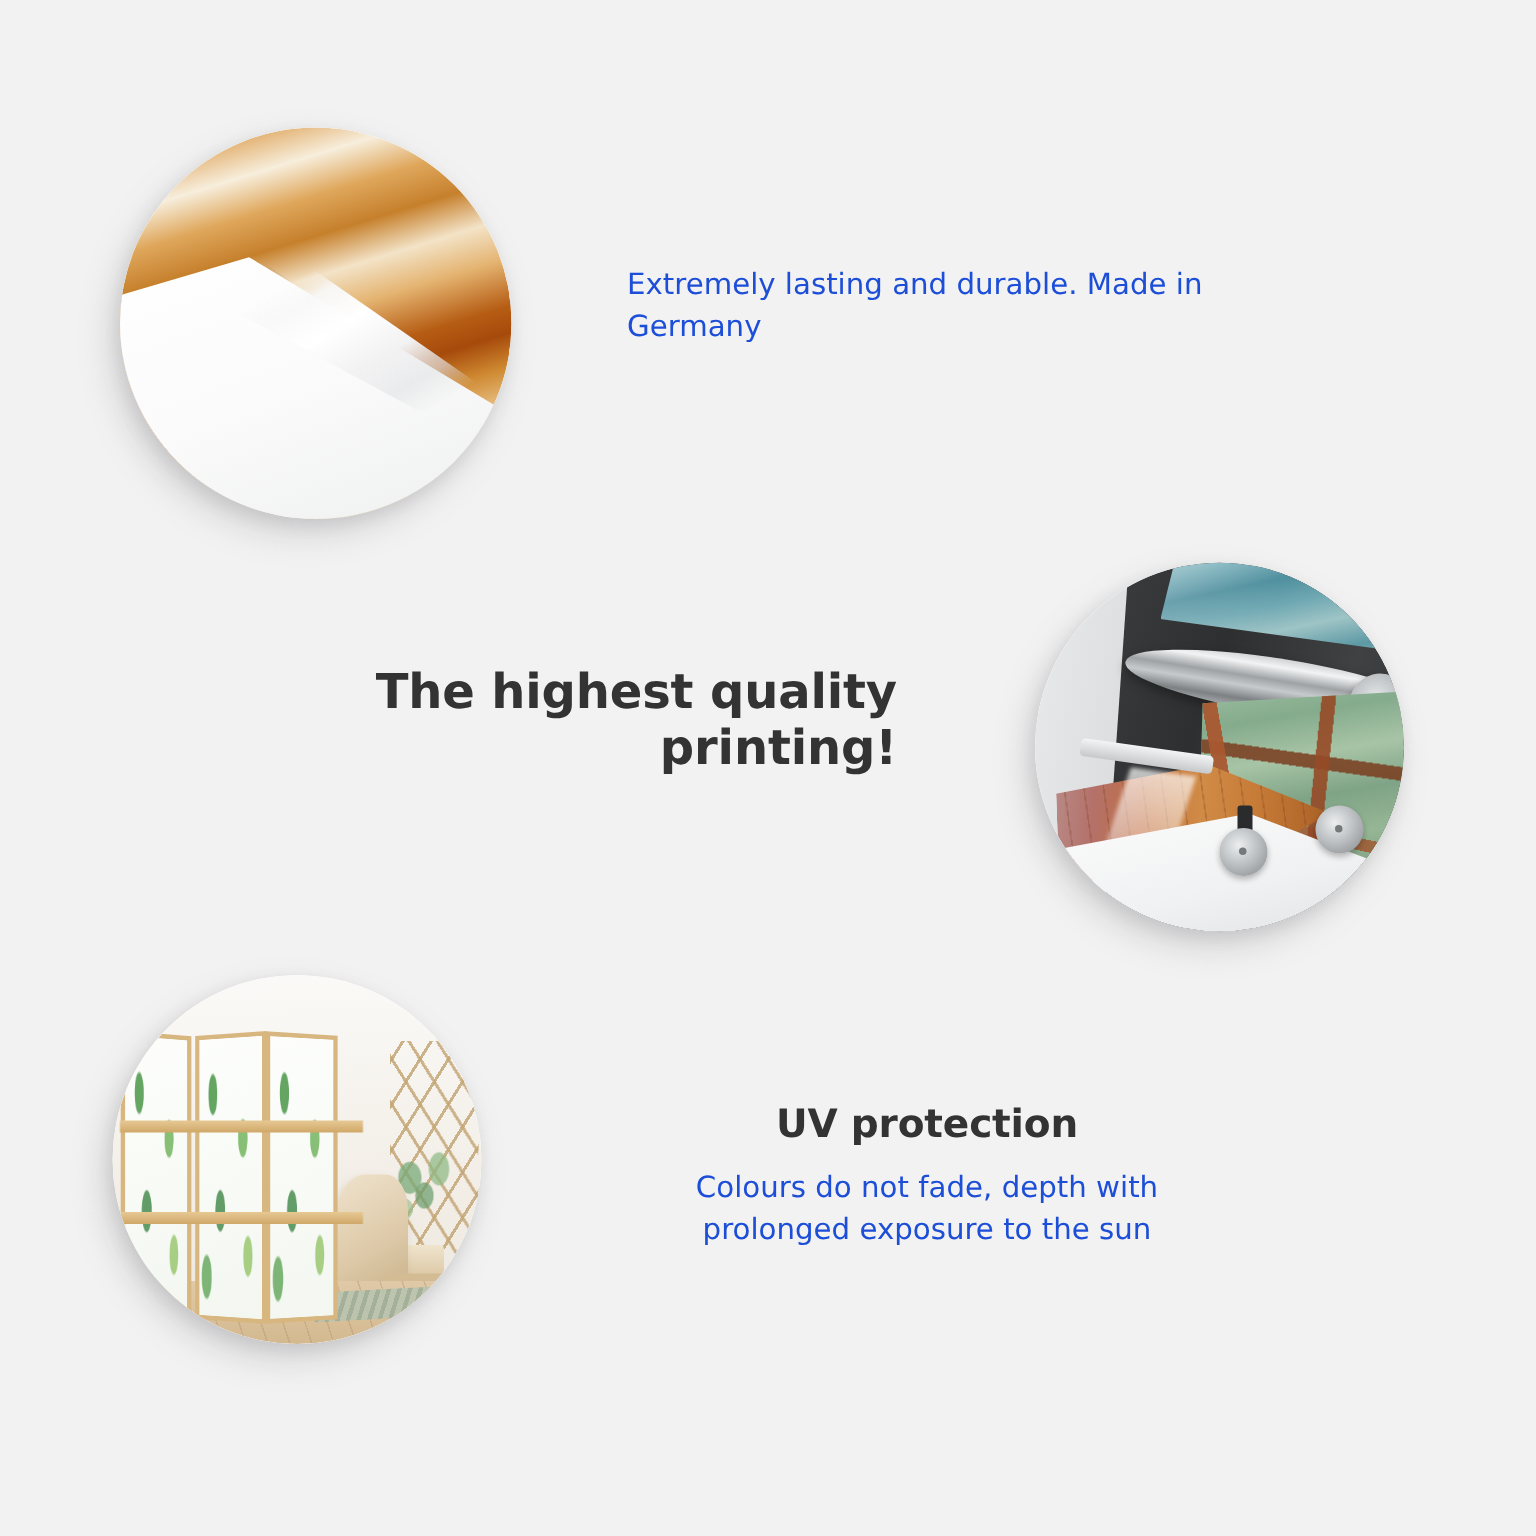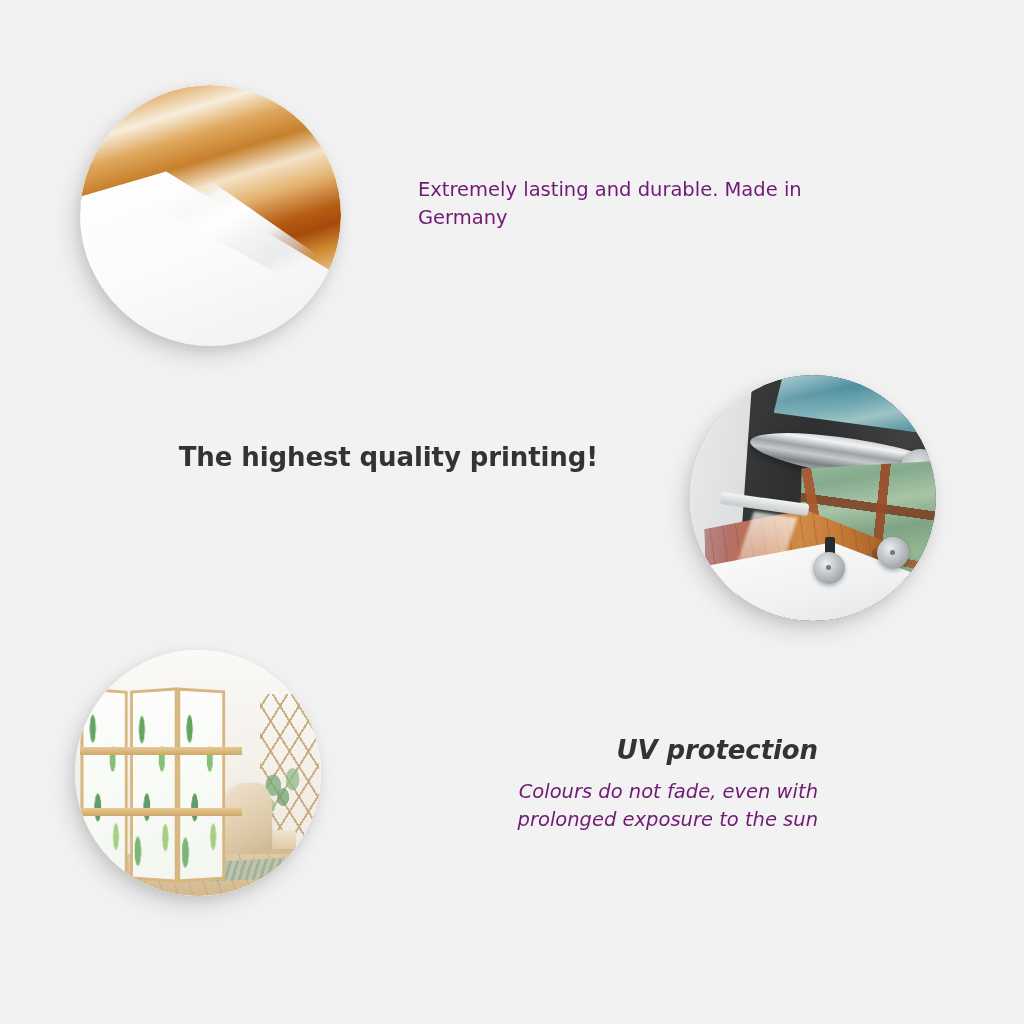--- a/index.html
+++ b/index.html
@@ -396,29 +396,29 @@
     font-size: 26px;
     font-weight: 700;
     color: #333333;
     letter-spacing: -0.1px;
     margin-bottom: 12px;
     line-height: 1.15;
   }
   .feature-text p {
     font-size: 19.5px;
     font-weight: 400;
-    color: #701a75;
+    color: #1d4ed8;
     line-height: 1.42;
   }
 
   #t1 { left: 418px; top: 176px; width: 440px; text-align: left; }
   #t2 { left: 178px; top: 443px; width: 420px; text-align: right; }
-  #t2 h2 { font-size: 26px; }
+  #t2 h2 { font-size: 32px; }
   #t2 p  { font-size: 19.5px; }
-  #t3 { left: 418px; top: 736px; width: 400px; text-align: right; font-style: italic; }
+  #t3 { left: 418px; top: 736px; width: 400px; text-align: center; }
 </style>
 </head>
 <body>
 
 <div class="stage">
 
   <div class="medallion" id="m1">
     <div class="art">
       <div class="wp-stripes fix"></div>
       <div class="peel-shadow"></div>
@@ -473,16 +473,16 @@
         <div class="rm-panel rm-p2"></div>
         <div class="rm-panel rm-p3"></div>
         <div class="rm-rail r1"></div>
         <div class="rm-rail r2"></div>
       </div>
     </div>
   </div>
 
   <div class="feature-text" id="t3">
     <h2>UV protection</h2>
-    <p>Colours do not fade, even with prolonged exposure to the sun</p>
+    <p>Colours do not fade, depth with prolonged exposure to the sun</p>
   </div>
 
 </div>
 
 </body></html>

